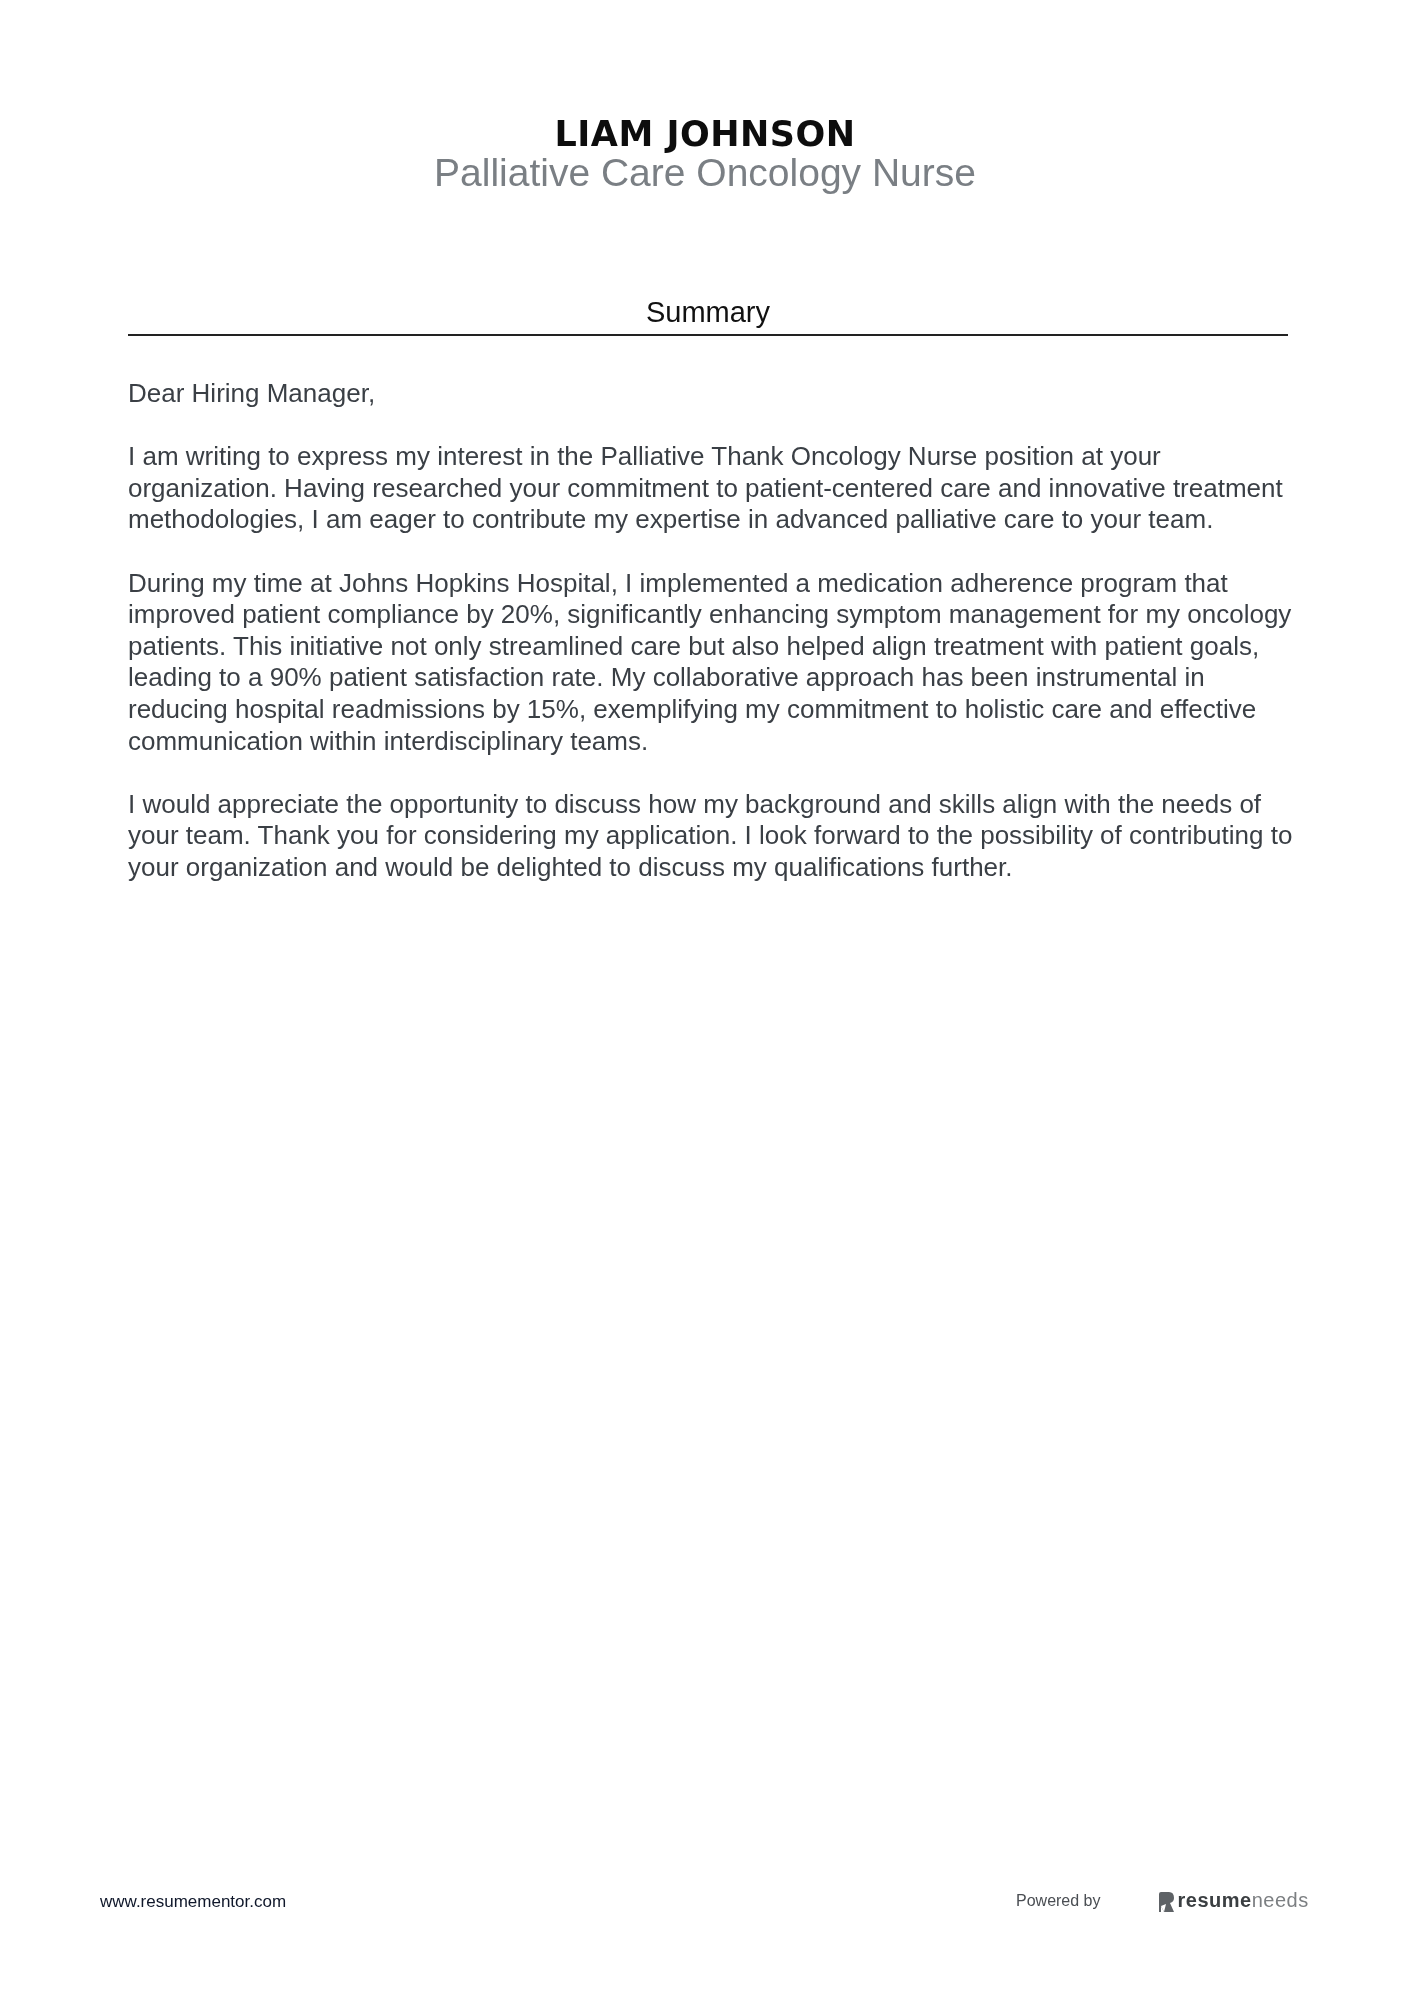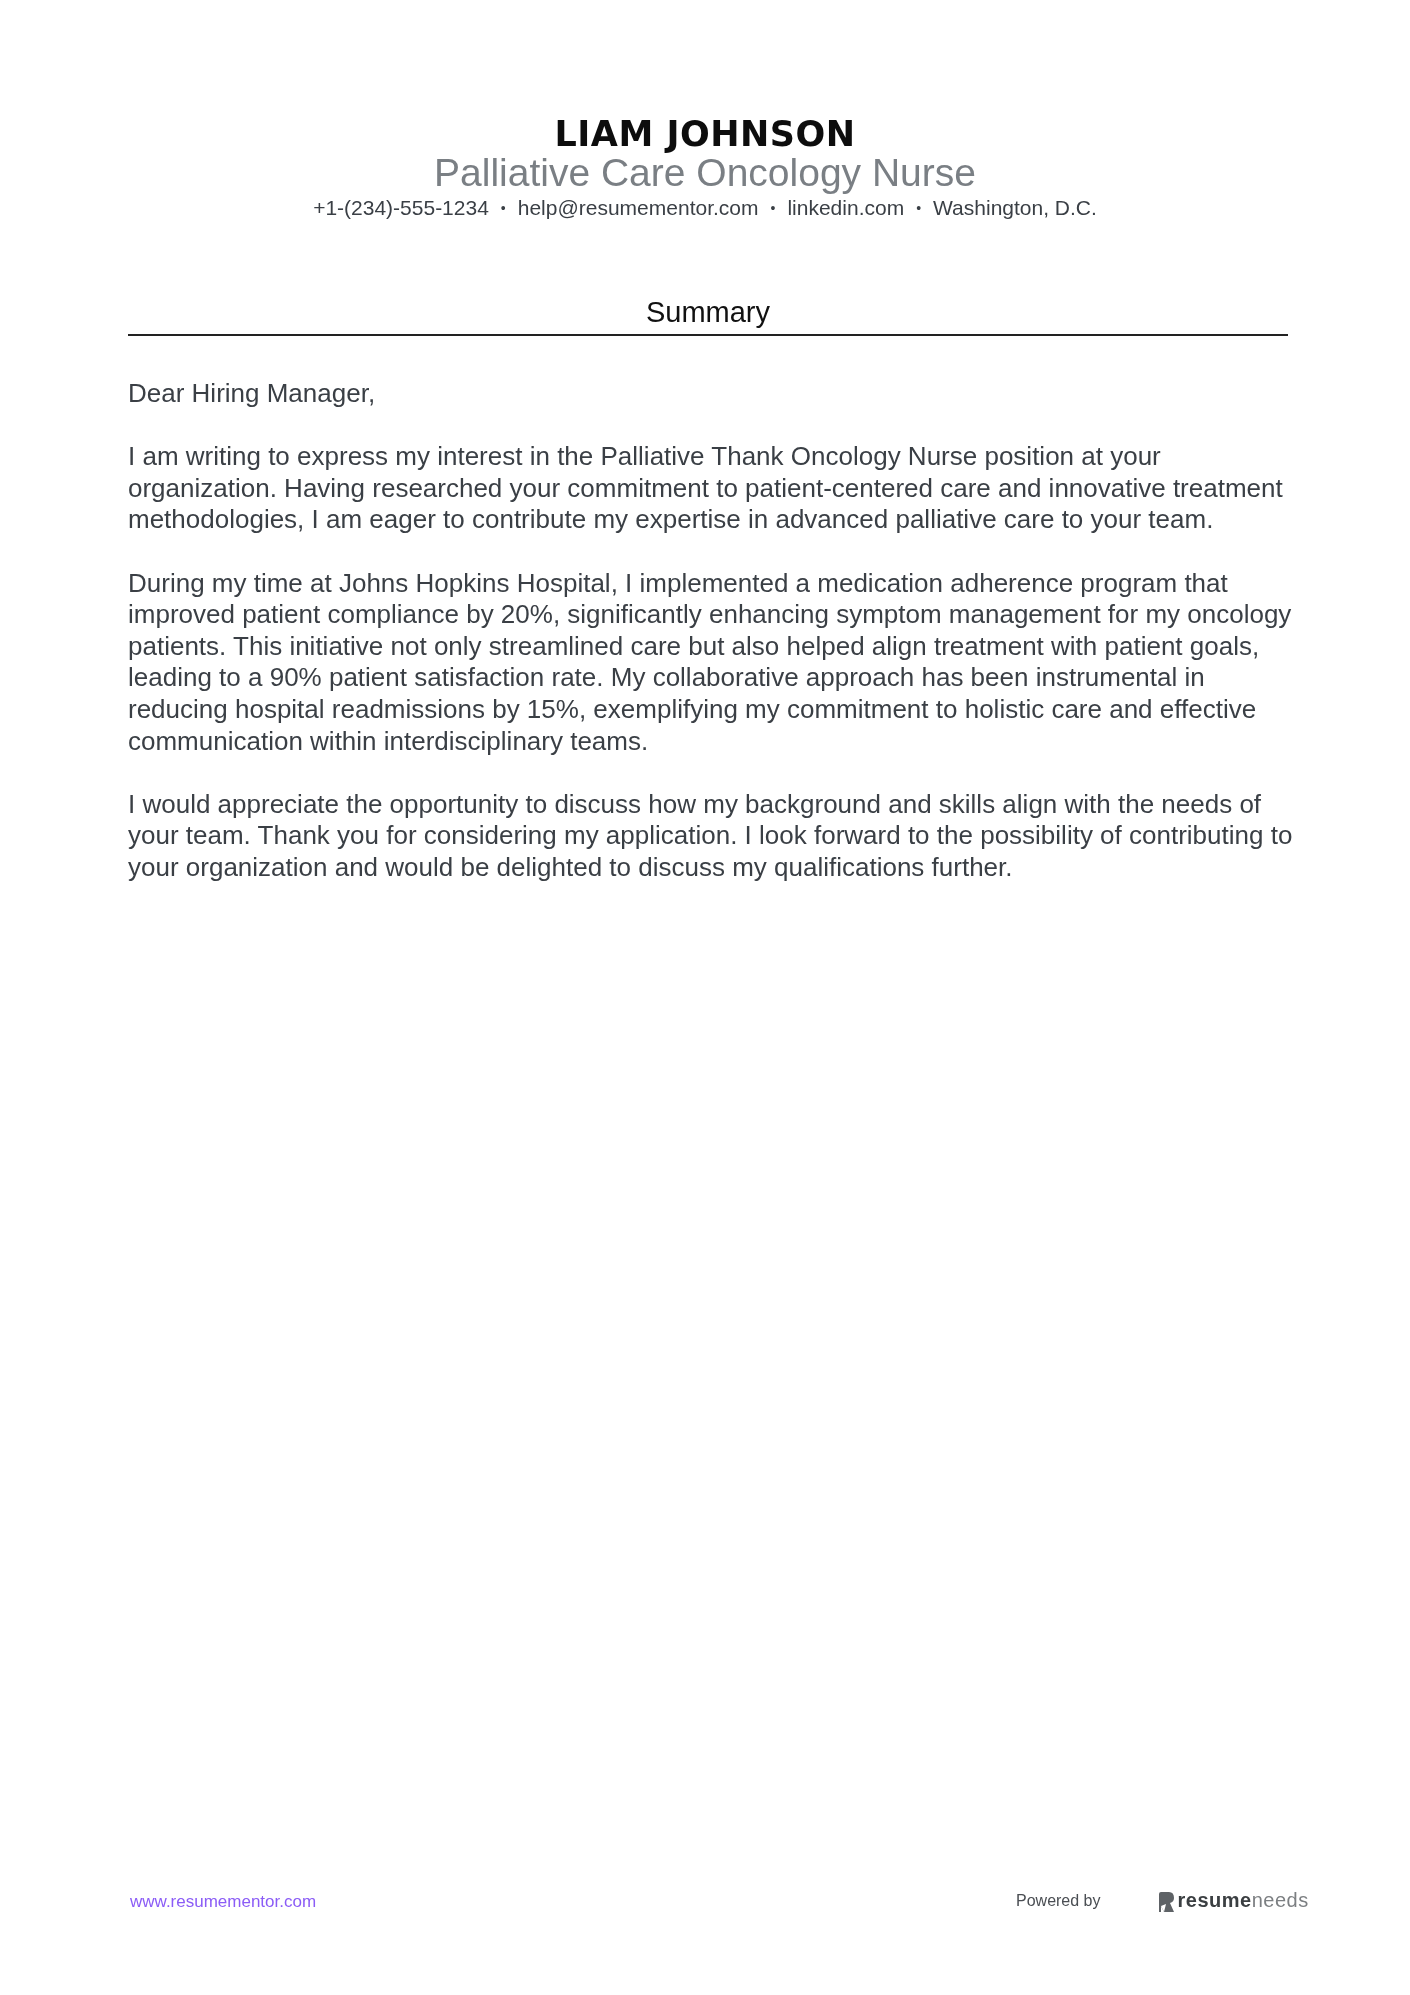--- a/index.html
+++ b/index.html
@@ -9,37 +9,34 @@
   .name { font-family:"DejaVu Sans", sans-serif; font-weight:bold; font-size:35px; color:#0d0d0d;
           letter-spacing:0.5px; line-height:44px; }
   .title { font-size:39px; color:#7a7f84; line-height:38px; margin-top:-2px; }
   .contacts { font-size:21px; color:#3a3f45; line-height:28px; margin-top:2px; }
   .contacts .sep { display:inline-block; margin:0 12px; font-size:14px; vertical-align:2px; }
   .section { position:absolute; left:128px; top:292px; width:1160px; }
   .section-title { text-align:center; font-size:29px; color:#111; line-height:40px; }
   .rule { height:2px; background:#222; margin-top:2px; }
   .body { position:absolute; left:128px; top:378px; width:1170px; font-size:26px; line-height:31.6px; color:#3a3f45; }
   .body p { margin:0 0 31.6px 0; }
-  .footer-left { position:absolute; left:130px; top:1892px; font-size:17px; color:#8b5cf6; }
+  .footer-left { position:absolute; left:100px; top:1892px; font-size:17px; color:#0f172a; }
   .footer-right { position:absolute; left:1016px; top:1889px; display:flex; align-items:center; }
   .powered { font-size:16px; color:#4a4e53; margin-right:30px; }
   .logo { display:flex; align-items:flex-end;padding-left:28px; }
   .logo-mark { width:15px; height:20px; margin-right:4px; }
   .logo-a { font-weight:bold; font-size:20px; color:#3b3f42; letter-spacing:0.5px; }
   .logo-b { font-size:20px; color:#7c7f82; letter-spacing:0.5px; }
 </style>
 </head>
 <body>
 
 <div class="header">
   <div class="name">LIAM JOHNSON</div>
   <div class="title">Palliative Care Oncology Nurse</div>
-  <div class="contacts">
-    <span>+1-(234)-555-1234</span><span class="sep">•</span><span>help@resumementor.com</span><span class="sep">•</span><span>linkedin.com</span><span class="sep">•</span><span>Washington, D.C.</span>
-  </div>
 </div>
 
 <div class="section">
   <div class="section-title">Summary</div>
   <div class="rule"></div>
 </div>
 
 <div class="body">
   <p>Dear Hiring Manager,</p>
   <p>I am writing to express my interest in the Palliative Thank Oncology Nurse position at your organization. Having researched your commitment to patient-centered care and innovative treatment methodologies, I am eager to contribute my expertise in advanced palliative care to your team.</p>

